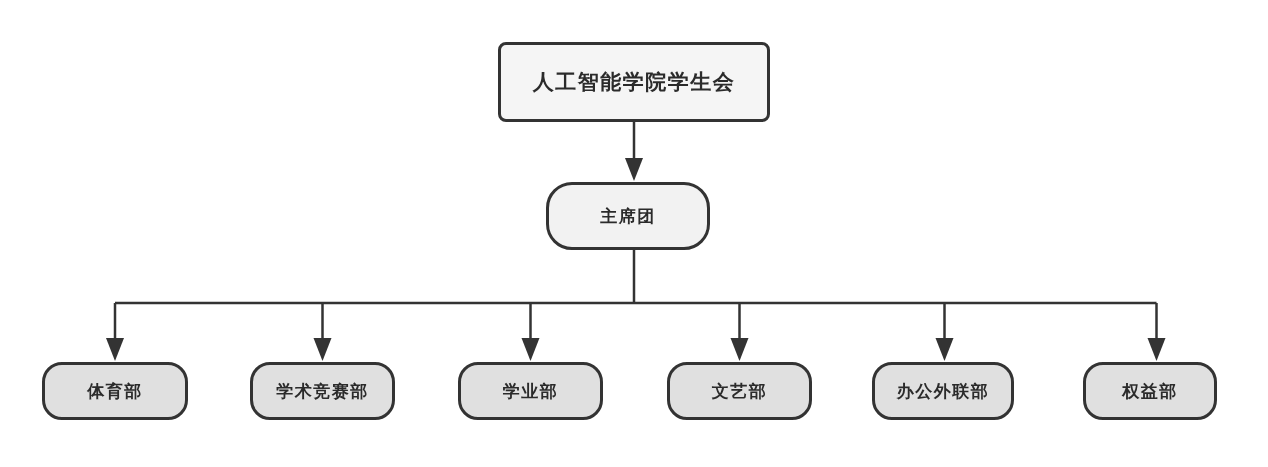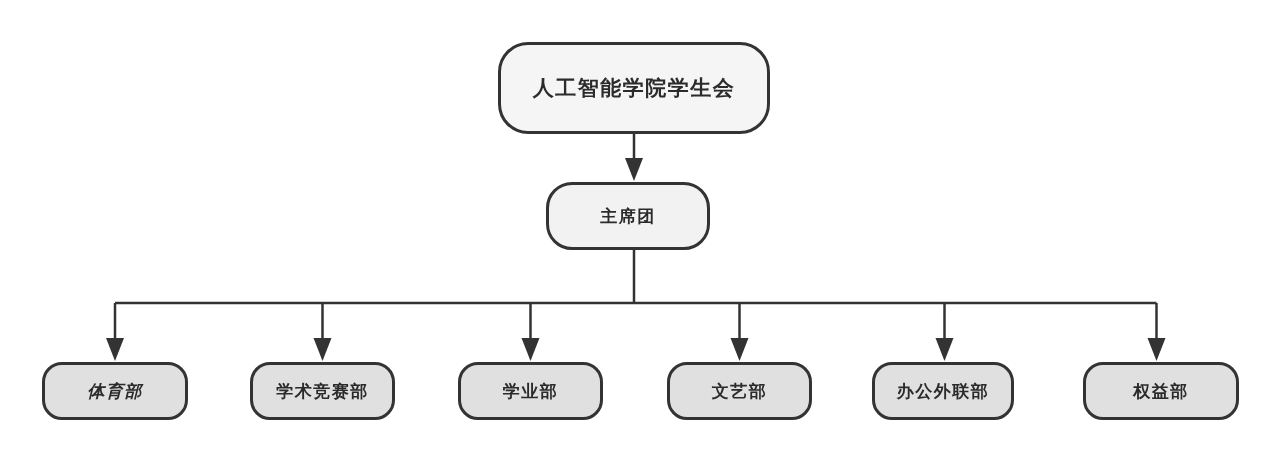--- a/index.html
+++ b/index.html
@@ -27,42 +27,42 @@
     position:absolute;
     display:flex;align-items:center;justify-content:center;
     border:3px solid var(--node-border);
     color:var(--text);
     font-weight:700;
     letter-spacing:1.5px;
     text-align:center;
     background:var(--node-fill-dept);
   }
   .node-root{
-    left:498px;top:42px;width:272px;height:92px;
-    border-radius:30px;
+    left:498px;top:42px;width:272px;height:80px;
+    border-radius:8px;
     background:var(--node-fill-root);
     font-size:21px;
   }
   .node-mid{
     left:546px;top:182px;width:164px;height:68px;
     border-radius:26px;
     background:var(--node-fill-mid);
     font-size:17px;
   }
   .node-dept{
     top:362px;height:58px;
     border-radius:20px;
     font-size:17px;
   }
-  .dept-0{left:42px;width:146px;font-style:italic;}
+  .dept-0{left:42px;width:146px;}
   .dept-1{left:250px;width:145px;}
   .dept-2{left:458px;width:145px;}
   .dept-3{left:667px;width:145px;}
   .dept-4{left:872px;width:142px;}
-  .dept-5{left:1083px;width:156px;}
+  .dept-5{left:1083px;width:134px;}
 </style>
 </head>
 <body>
 
 <div class="canvas">
 
   <svg class="connectors" viewBox="0 0 1268 467" xmlns="http://www.w3.org/2000/svg">
 
     <line x1="634" y1="122" x2="634" y2="160"></line>
     <polygon points="625,158 643,158 634,181"></polygon>

